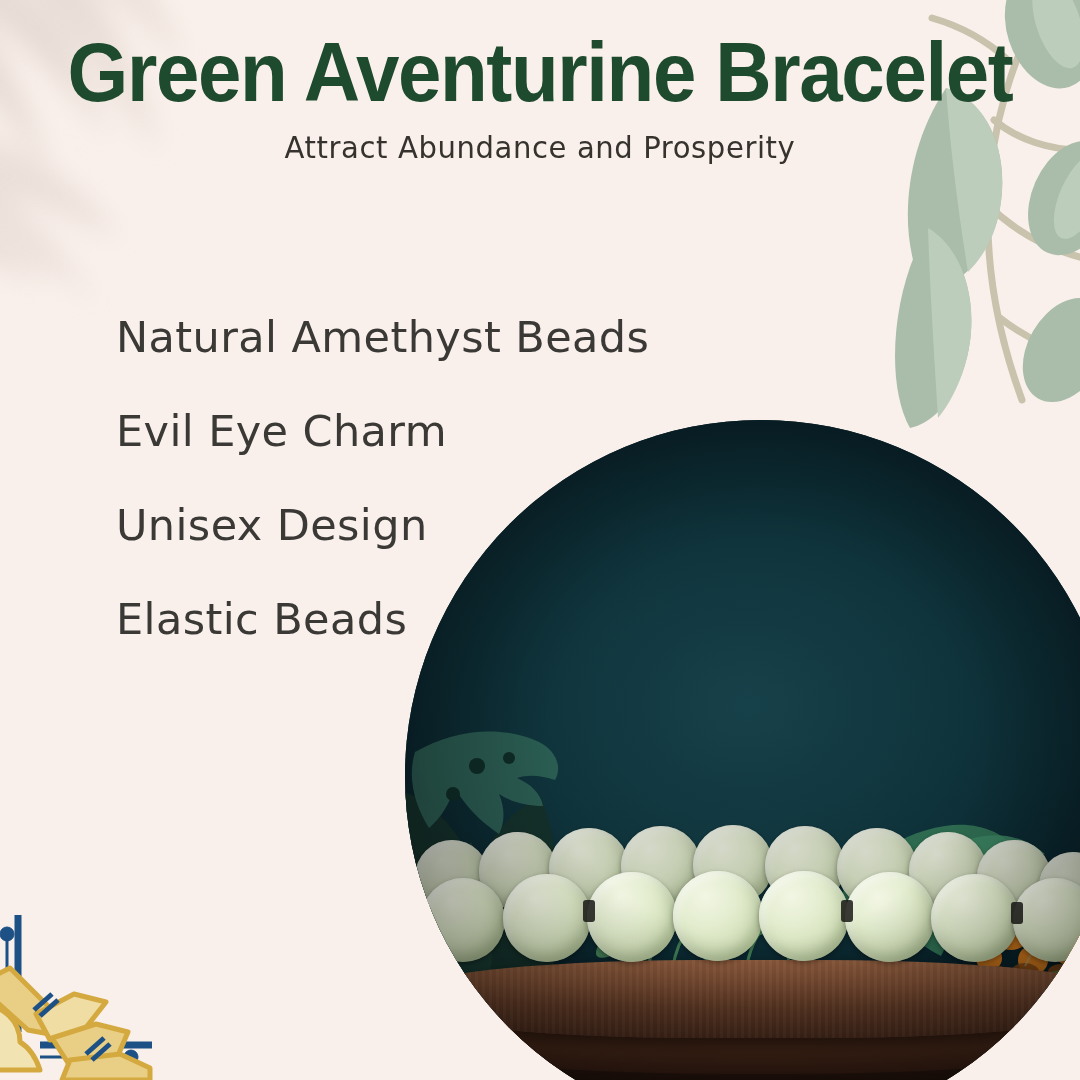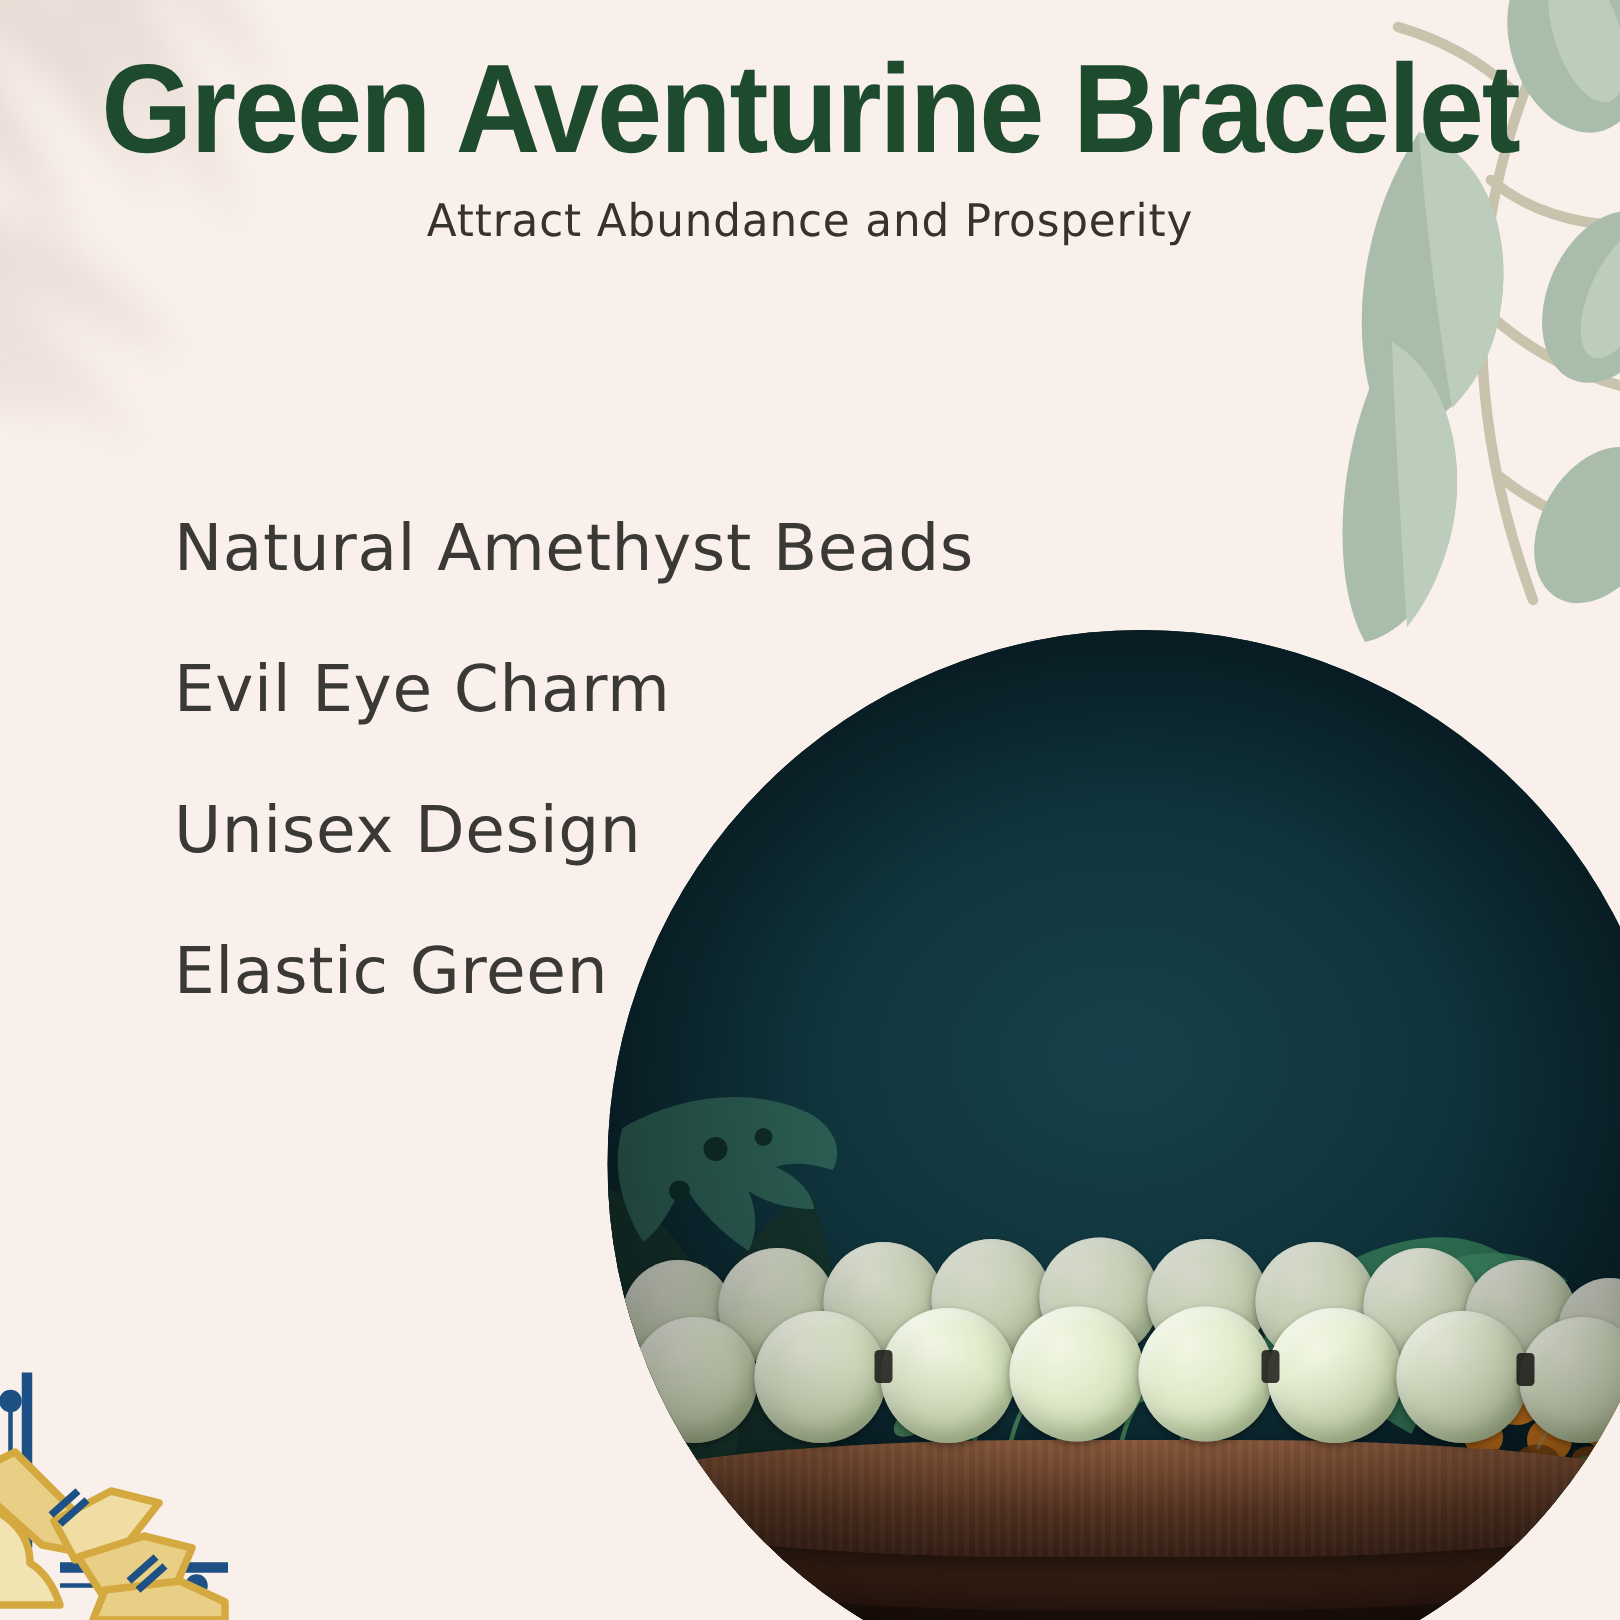--- a/index.html
+++ b/index.html
@@ -40,21 +40,21 @@
     color:#36332f;
     margin:0;
     padding-top:16px;
     letter-spacing:.6px;
     transform:scaleX(.97);
     white-space:nowrap;
   }
 
   
   .features{
-    position:absolute;left:116px;top:345px;width:480px;
+    position:absolute;left:116px;top:316px;width:480px;
   }
   .feature{
     font-family:"DejaVu Sans", sans-serif;
     font-size:43px;
     color:#3a3936;
     line-height:1;
     margin:0 0 51px 0;
     letter-spacing:.4px;
     white-space:nowrap;
   }
@@ -164,21 +164,21 @@
 
   <div class="header">
     <h1 class="title">Green Aventurine Bracelet</h1>
     <p class="subtitle">Attract Abundance and Prosperity</p>
   </div>
 
   <div class="features">
     <p class="feature">Natural Amethyst Beads</p>
     <p class="feature">Evil Eye Charm</p>
     <p class="feature">Unisex Design</p>
-    <p class="feature">Elastic Green</p>
+    <p class="feature">Elastic Beads</p>
   </div>
 
   <div class="photo-circle">
     <div class="photo-inner">
       <div class="wall"></div>
 
       <svg class="foliage" viewBox="0 0 712 260" preserveAspectRatio="none">
 
         <g fill="#14302a">
           <path d="M0,260 L0,70 C34,84 58,116 72,150 C86,112 108,86 136,76 C154,120 158,186 146,260 Z"></path>

